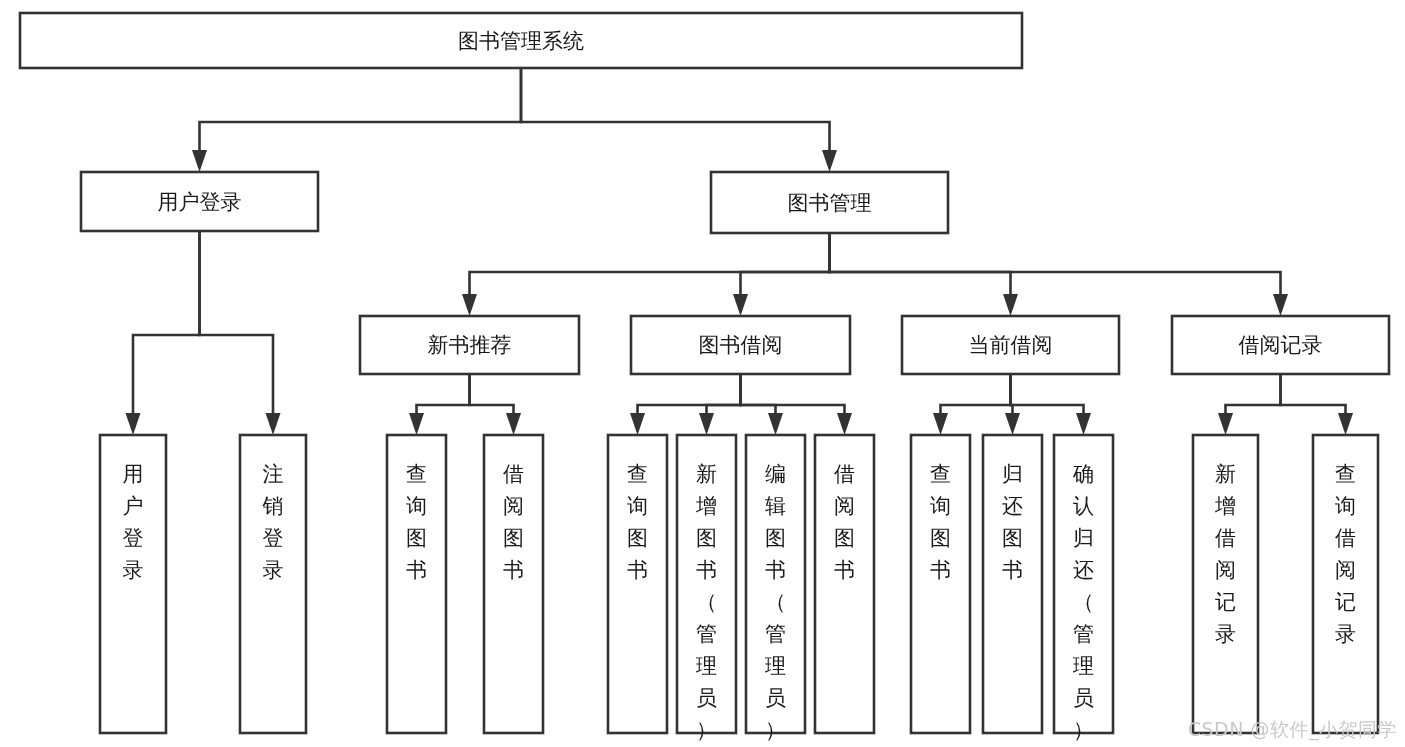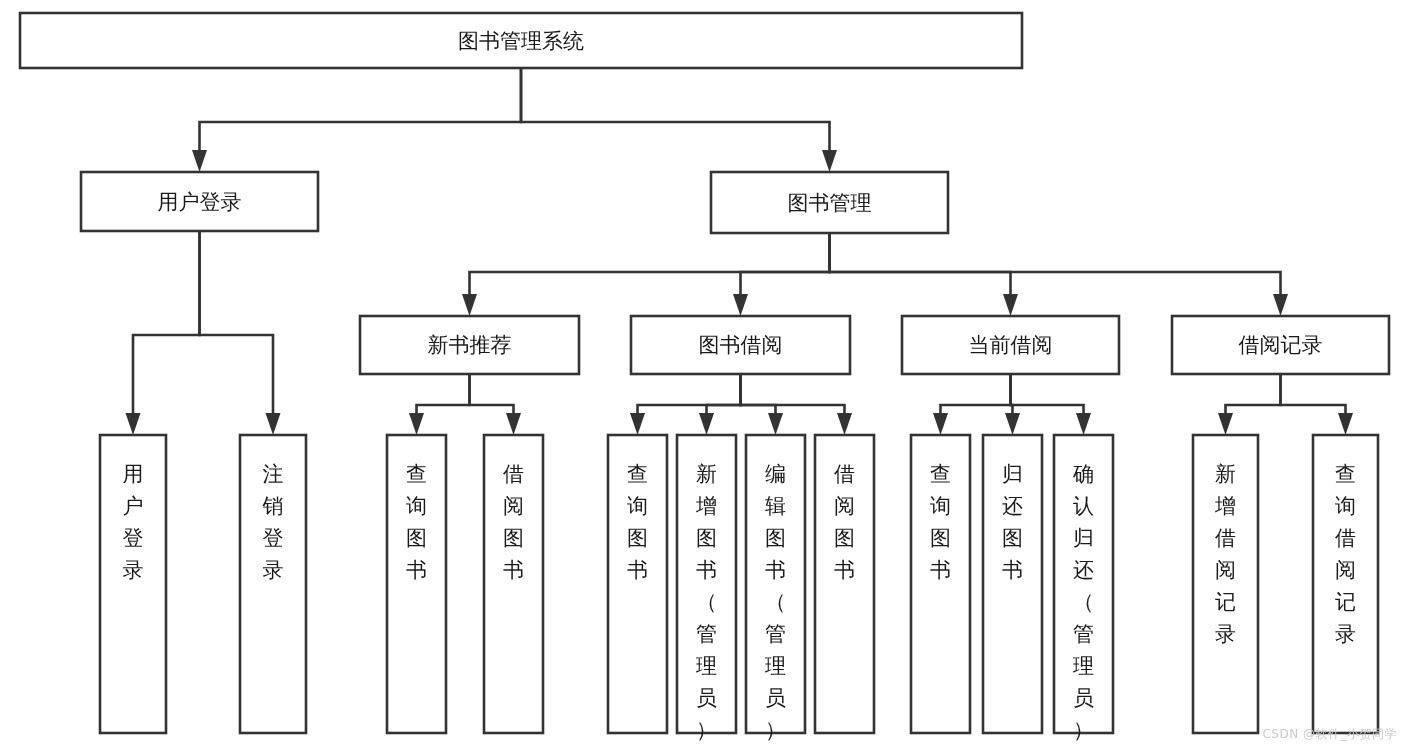--- a/index.html
+++ b/index.html
@@ -54,21 +54,21 @@
     fill: #1a1a1a;
     font-family: "DejaVu Sans", "Liberation Sans", sans-serif;
     font-size: 21px;
     text-anchor: middle;
   }
   .watermark-text {
     position: absolute;
     right: 8px;
     bottom: 4px;
     font-family: "DejaVu Sans", "Liberation Sans", sans-serif;
-    font-size: 12px;
+    font-size: 19px;
     color: #c9c9c9;
     white-space: nowrap;
     letter-spacing: 0.5px;
     user-select: none;
   }
 </style>
 </head>
 <body>
 
 <div id="diagram-root">

